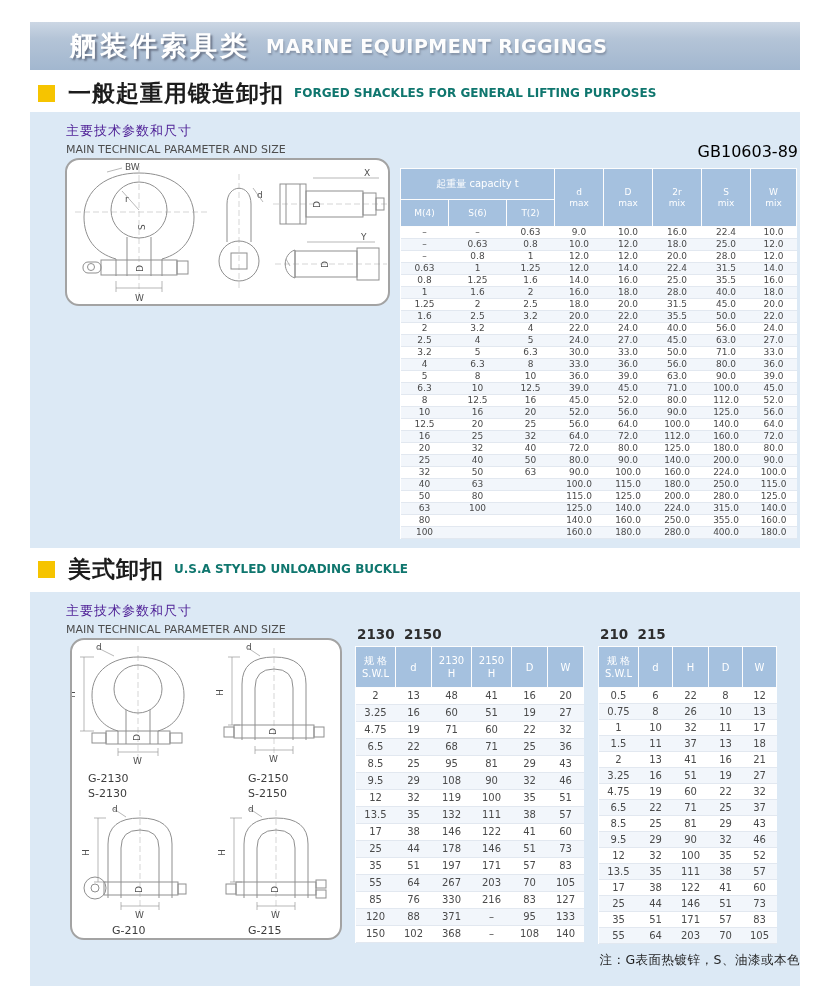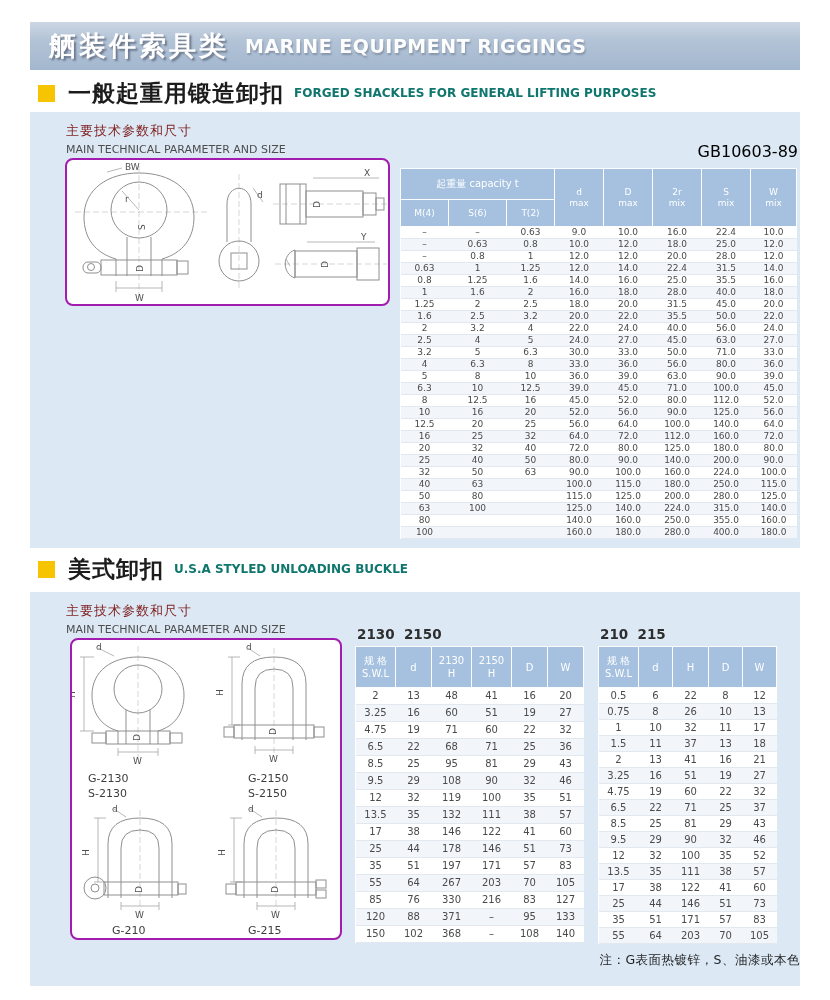--- a/index.html
+++ b/index.html
@@ -3,44 +3,44 @@
 <meta charset="utf-8">
 <style>
   html,body { margin:0; padding:0; }
   body {
     width:830px; height:1000px; background:#ffffff; position:relative;
     font-family:"DejaVu Sans","Liberation Sans",sans-serif; overflow:hidden;
   }
   .banner {
     position:absolute; left:30px; top:22px; width:770px; height:48px;
     background:linear-gradient(180deg,#ccd7e4 0%,#b4c4d7 35%,#a2b7cf 100%);
-    display:flex; align-items:center; padding-left:19px; box-sizing:border-box;
+    display:flex; align-items:center; padding-left:40px; box-sizing:border-box;
   }
   .banner-zh {
     font-size:27px; font-weight:bold; color:#ffffff; letter-spacing:3px;
     text-shadow:2px 2px 2px rgba(95,105,125,.85);
   }
   .banner-en {
     font-size:19px; font-weight:bold; color:#fdfdfd; margin-left:16px;
     letter-spacing:.5px; text-shadow:1px 2px 2px rgba(120,132,152,.75);
   }
   .sec-head { position:absolute; left:38px; height:18px; display:flex; align-items:center; }
   .sec-head.s1 { top:84px; }
   .sec-head.s2 { top:560px; }
   .bullet { width:17px; height:17px; background:#f6c400; margin-right:13px; flex:0 0 auto; }
   .sec-zh { font-size:23px; font-weight:bold; color:#1c1c1c; letter-spacing:1px; }
   .sec-en { font-size:12px; font-weight:bold; color:#0f766e; margin-left:10px; }
   .panel { position:absolute; left:30px; width:770px; background:#dce9f5; }
   .panel1 { top:112px; height:436px; }
   .panel2 { top:592px; height:394px; }
   .param { position:absolute; left:36px; top:10px; }
-  .param-zh { font-size:13px; color:#7f1d1d; letter-spacing:1px; }
+  .param-zh { font-size:13px; color:#4c1d95; letter-spacing:1px; }
   .param-en { font-size:11px; color:#4d4d4d; margin-top:3px; }
   .gb { position:absolute; right:2px; top:30px; font-size:16px; color:#000000; }
-  .dbox { position:absolute; background:#fff; border:2px solid #a21caf; border-radius:8px; box-sizing:border-box; }
+  .dbox { position:absolute; background:#fff; border:2px solid #a3a3a3; border-radius:14px; box-sizing:border-box; }
   .dbox1 { left:35px; top:46px; width:325px; height:148px; }
   .dbox2 { left:40px; top:46px; width:272px; height:302px; }
   svg .ln { stroke:#8f8f8f; fill:none; stroke-width:1; }
   svg .thin { stroke:#9a9a9a; fill:none; stroke-width:.7; }
   svg .cl { stroke:#c3c3c3; fill:none; stroke-width:.7; stroke-dasharray:6 3; }
   svg text { font-family:"DejaVu Sans",sans-serif; font-size:9px; fill:#4f4f4f; }
   svg text.model { font-size:11px; fill:#3c3c3c; }
   table { border-collapse:collapse; table-layout:fixed; background:#fff; }
   th { background:#a5c1df; color:#ffffff; font-weight:normal; border:1px solid #fdfdfd; padding:0; }
   td { text-align:center; padding:0; border-bottom:1px solid #e2e8f0; color:#4a4a4a; }

